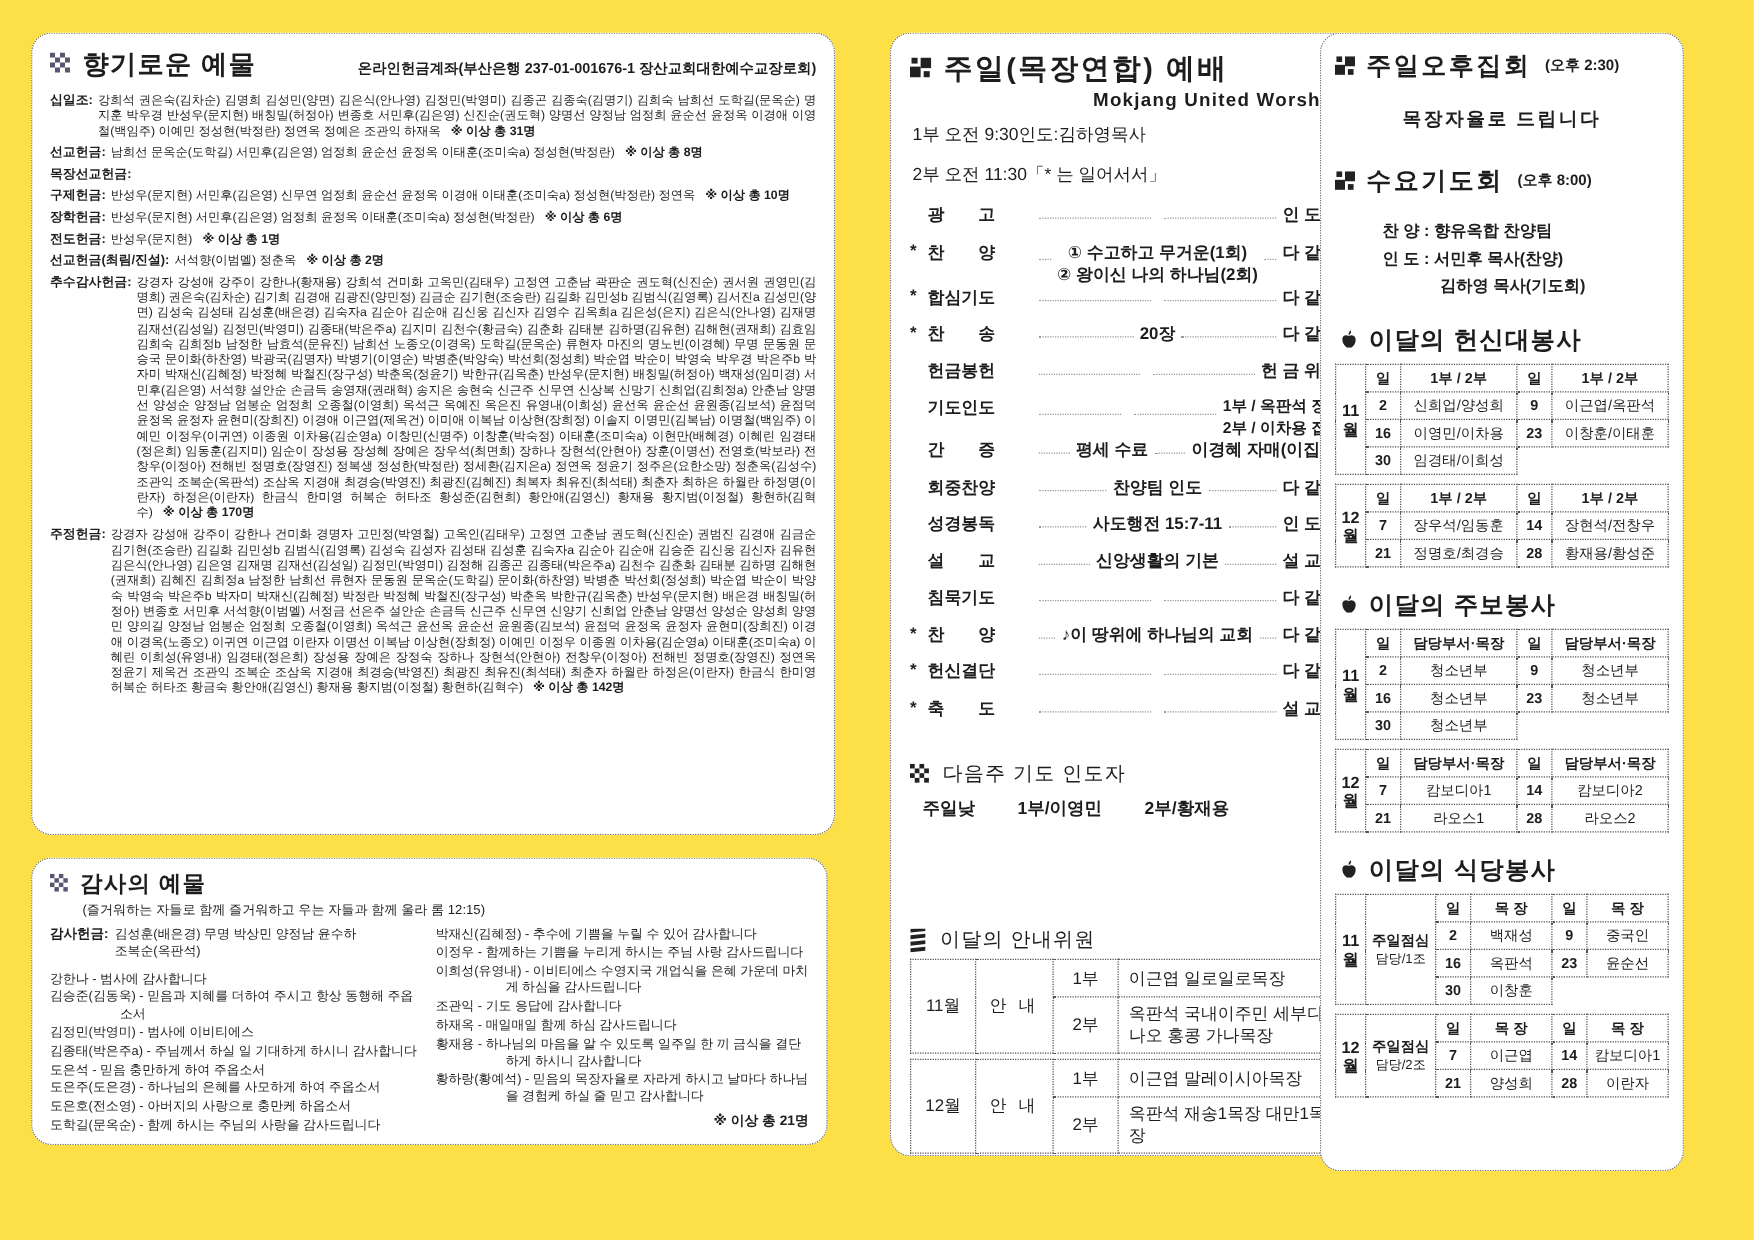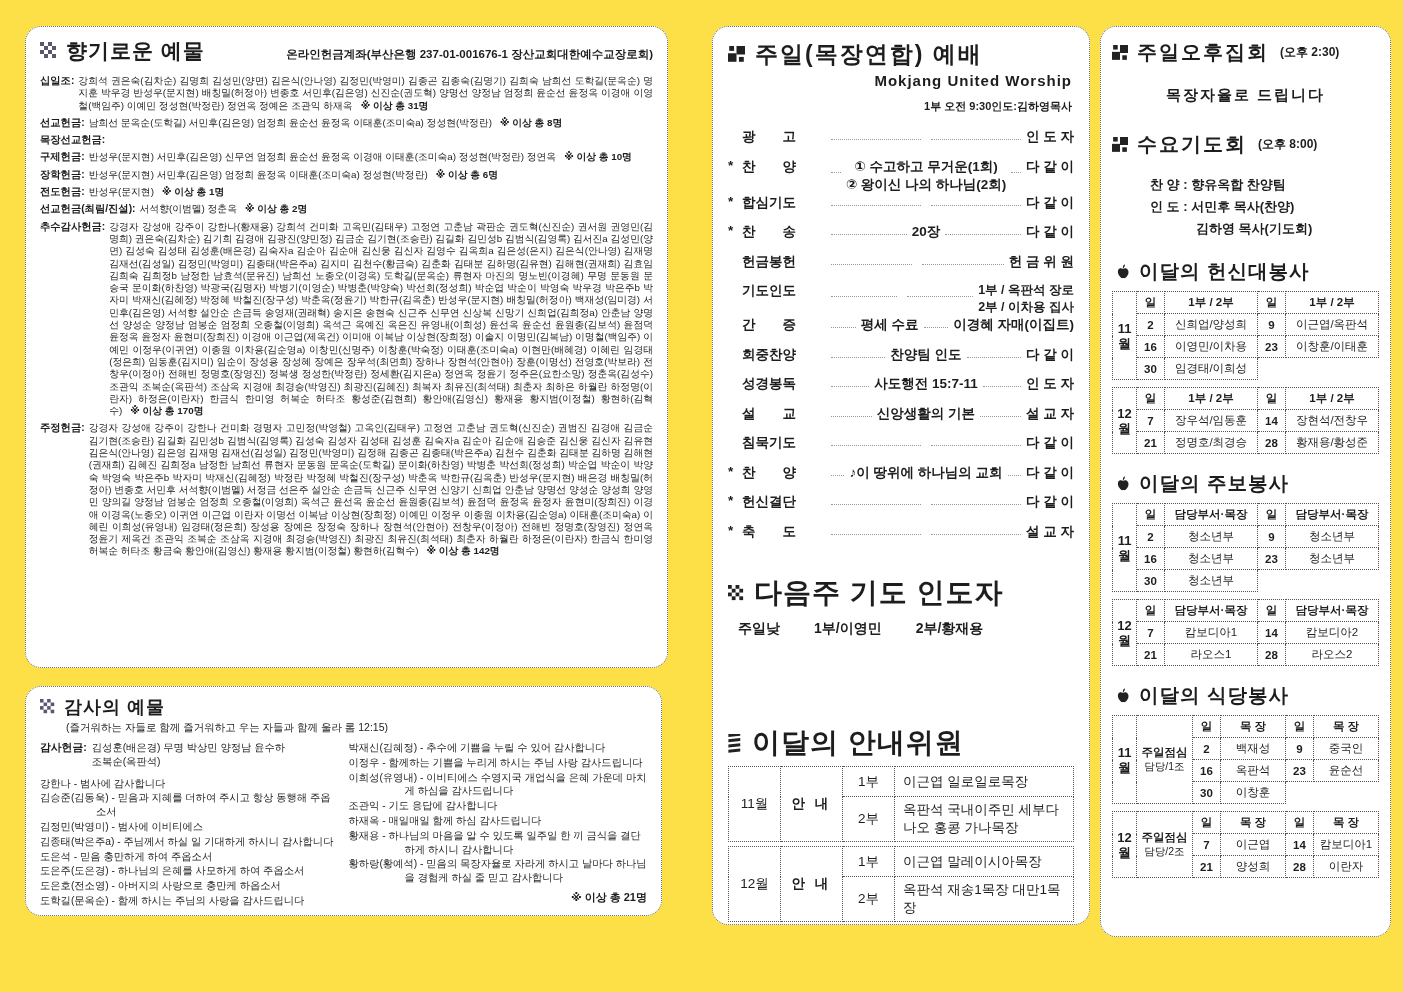--- a/index.html
+++ b/index.html
@@ -3,21 +3,21 @@
 <meta charset="utf-8">
 <style>
   html,body{margin:0;padding:0;background:#e9e9e9}
   .page{position:relative;width:1403px;height:992px;background:#fde047;
         font-family:"Liberation Sans","DejaVu Sans",sans-serif;color:#1d1d1d;overflow:hidden}
   .box{position:absolute;border:1.5px dotted #707070;border-radius:16px;background:#fff;
        box-sizing:border-box;overflow:hidden}
   #box-offerings{left:25px;top:26px;width:643px;height:642px;padding:10px 14px 6px 14px}
   #box-thanks{left:25px;top:686px;width:637px;height:230px;padding:8px 14px}
   #box-worship{left:712px;top:26px;width:378px;height:899px;padding:12px 15px}
-  #box-right{left:1100px;top:26px;width:291px;height:911px;padding:12px 11px}
+  #box-right{left:1056px;top:26px;width:291px;height:911px;padding:12px 11px}
 
   .icn{display:inline-block;vertical-align:middle;flex:0 0 auto}
 
   
   .hdr1{display:flex;align-items:center;gap:8px;margin-bottom:10px}
   .hdr1 .t{font-size:21px;font-weight:700;letter-spacing:1px}
   .hdr1 .acct{flex:1;text-align:right;font-size:11.5px;font-weight:700;padding-top:6px}
   .off{display:flex;margin-bottom:5px;font-size:9.8px;line-height:12.3px}
   .off .olabel{font-weight:700;white-space:nowrap;margin-right:4px;font-size:10.3px}
   .off .onames{margin:0;flex:1;text-align:justify}
@@ -31,41 +31,41 @@
   .toff{display:flex;margin-bottom:8px}
   .toff .olabel{font-weight:700;white-space:nowrap;margin-right:5px;font-size:10.8px}
   .toff .onames{margin:0;white-space:pre-line}
   .titem{padding-left:56px;text-indent:-56px;margin:0 0 1px 0}
   .ttotal{text-align:right;font-weight:700;font-size:11px;margin-top:6px}
 
   
   .hdr3{display:flex;align-items:center;gap:10px}
   .hdr3 .t{font-size:23px;font-weight:700;letter-spacing:2px}
   .ensub{text-align:right;font-size:15px;font-weight:700;letter-spacing:1px;margin:2px 2px 10px 0}
-  .winfo{display:flex;justify-content:flex-end;font-size:11px;font-weight:700;
+  .winfo{display:flex;justify-content:flex-start;font-size:14px;font-weight:400;
          margin:0 2px 14px 2px}
   .worder{margin-top:4px}
   .wrow{display:flex;min-height:29.5px;font-size:13.5px;font-weight:600}
   .wstar{width:14px;font-weight:700}
   .wlabel{white-space:pre;min-width:84px}
   .lead{flex:1 1 auto;border-bottom:1.5px dotted #999;min-width:6px;margin:0 5px;
         align-self:center;transform:translateY(-3px)}
   .wmid{text-align:center;white-space:pre-line;font-weight:600}
   .wmid:empty{display:none}
   .wright{white-space:pre-line;font-weight:700}
   .wright.small{font-size:12.5px;font-weight:600}
 
   .hdr4{display:flex;align-items:center;gap:9px;margin-top:22px}
-  .hdr4 .t{font-size:28px;font-weight:700;letter-spacing:1px}
+  .hdr4 .t{font-size:16px;font-weight:400;letter-spacing:1px}
   .nextweek{display:flex;gap:34px;font-size:14px;font-weight:700;margin:8px 0 0 10px}
 
   .ut{border-collapse:collapse;width:100%;table-layout:fixed;margin-top:4px}
   .ut td{border:1px dotted #555;font-size:13.5px;padding:4px 4px;height:30px;box-sizing:border-box}
   .ut .um{width:52px;text-align:center;font-weight:400}
-  .ut .ud{width:62px;text-align:center;font-weight:700;letter-spacing:3px}
+  .ut .ud{width:62px;text-align:center;font-weight:400;letter-spacing:3px}
   .ut .up{width:52px;text-align:center}
   .ut .ux{text-align:left;padding-left:8px}
 
   
   .hdr5{display:flex;align-items:center;gap:9px}
   .hdr5 .t{font-size:20px;font-weight:700;letter-spacing:2px}
   .hdr5 .time{font-size:12px;font-weight:700;margin-left:2px}
   .centernote{text-align:center;font-size:15px;font-weight:700;letter-spacing:2px;margin:20px 0 26px}
   .wedlines{font-size:13px;font-weight:600;margin:16px 0 18px 38px;line-height:22px}
   .wedlines .ind{padding-left:46px}
@@ -201,20 +201,24 @@
             <rect x="9" y="9" width="4" height="4"></rect>
         </g>
       </svg>
       <span class="t">주일(목장연합) 예배</span>
     </div>
     <div class="ensub">Mokjang United Worship</div>
     <div class="winfo">
       <span>1부 오전  9:30</span>
       <span>인도:김하영목사</span>
     </div>
+    <div class="winfo">
+      <span>2부 오전 11:30</span>
+      <span>「* 는 일어서서」</span>
+    </div>
 
     <div class="worder">
       <div class="wrow">
         <span class="wstar"></span>
         <span class="wlabel">광　　고</span>
         <i class="lead"></i>
 
         <i class="lead"></i>
         <span class="wright">인 도 자</span>
       </div>

